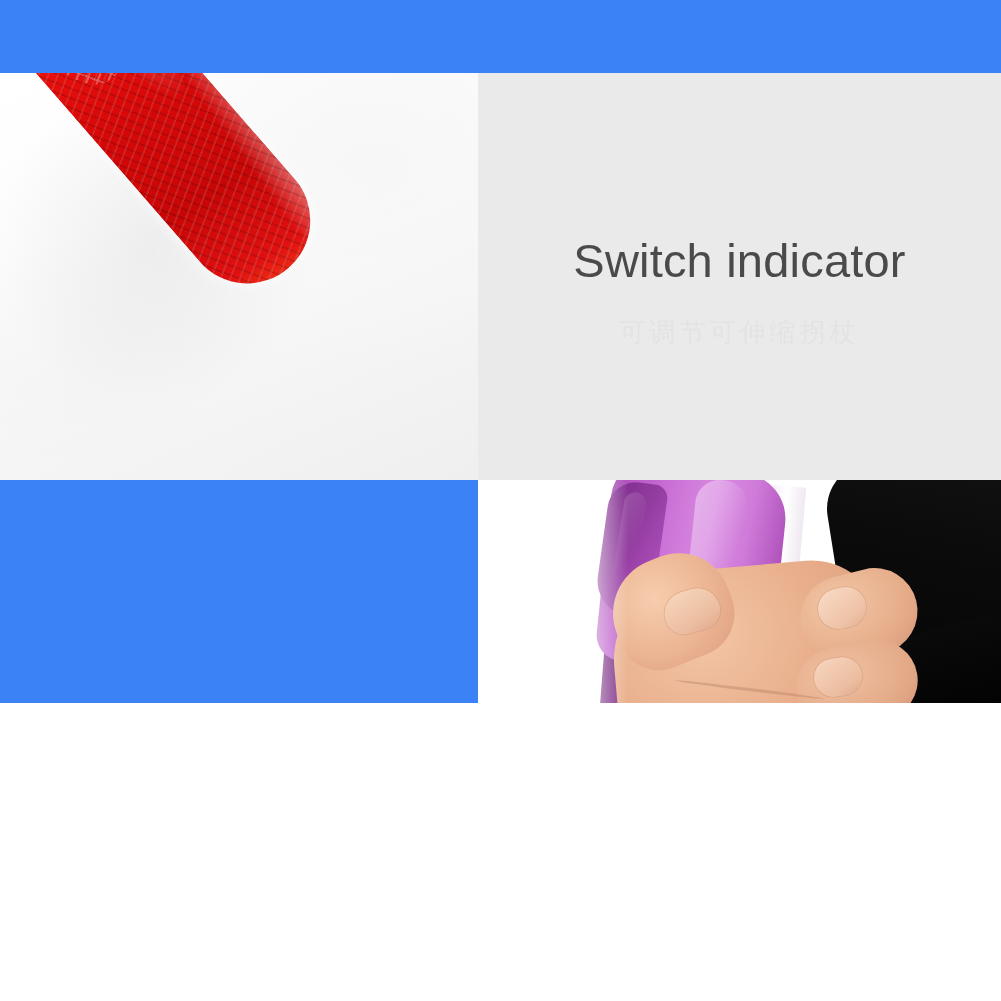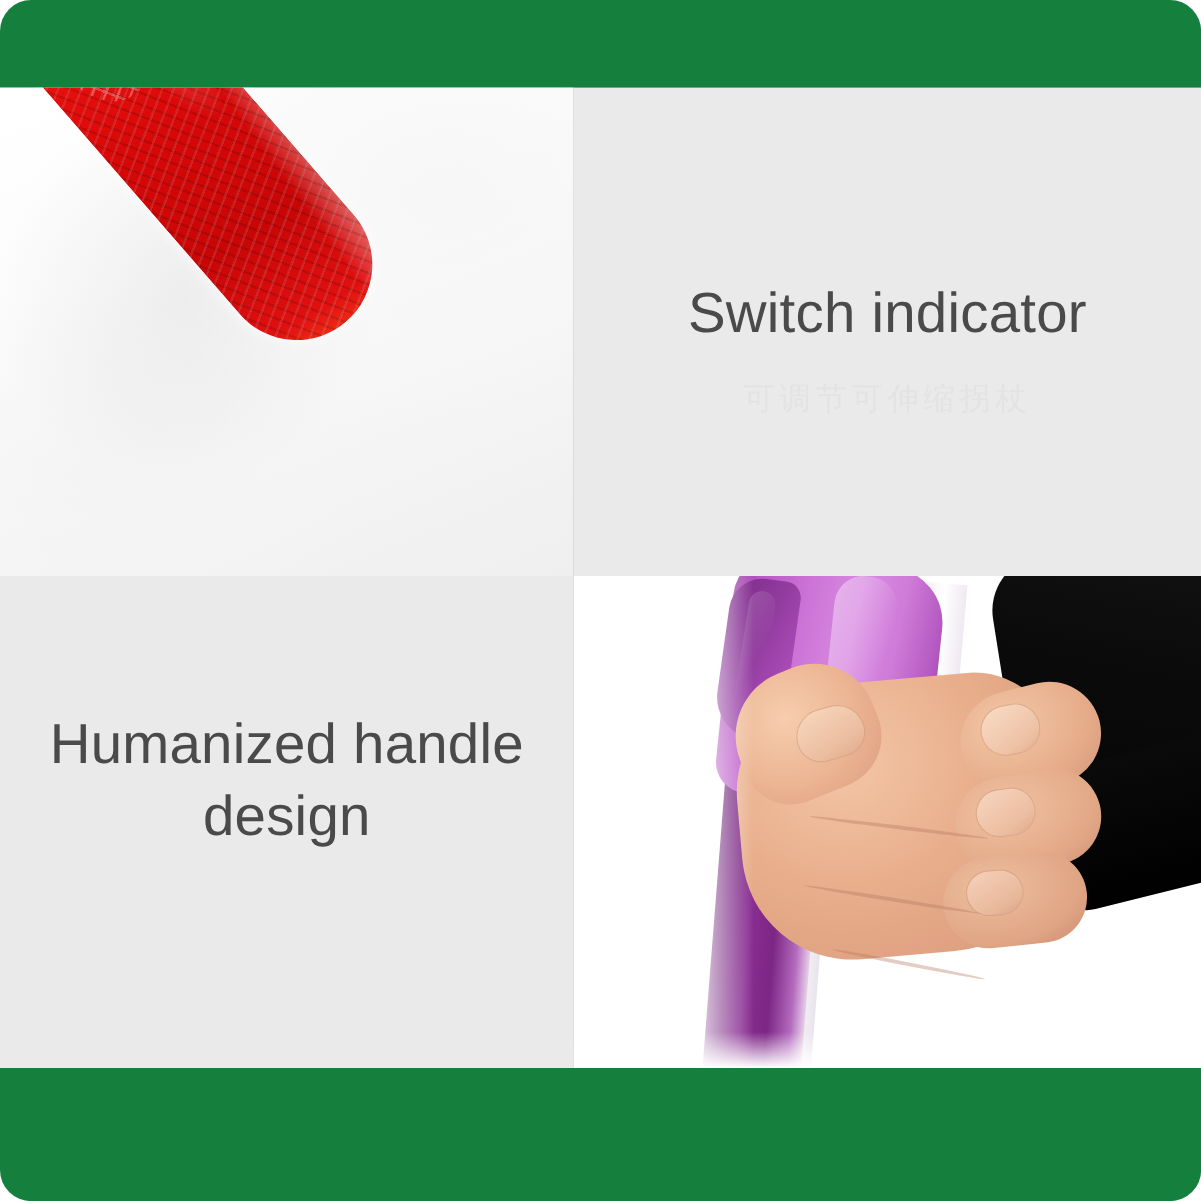--- a/index.html
+++ b/index.html
@@ -3,25 +3,24 @@
 <meta charset="utf-8">
 <style>
   html, body {
     margin: 0;
     padding: 0;
     background: #ffffff;
   }
   #stage {
     position: relative;
     width: 1001px;
-    height: 1001px;
-    background: #15803d;
+    height: 703px;
+    background: #3b82f6;
     overflow: hidden;
     font-family: "Liberation Sans", sans-serif;
-    border-radius: 26px;
   }
 
   
   .panel { position: absolute; overflow: hidden; }
 
   
   #panel-reflector {
     left: 0; top: 73px; width: 478px; height: 407px;
     background: #fdfdfd;
   }
@@ -284,24 +283,20 @@
       <div class="reflector-tail-dots"></div>
       <div class="reflector-gloss"></div>
     </div>
   </div>
 
   <div class="panel" id="panel-switch">
     <div class="caption" id="caption-switch">Switch indicator</div>
     <div class="watermark">可调节可伸缩拐杖</div>
   </div>
 
-  <div class="panel" id="panel-handle-text">
-    <div class="caption" id="caption-handle">Humanized handle
-design</div>
-  </div>
 
   <div class="panel" id="panel-hand">
     <div class="hand-bg"></div>
 
     <div class="cane-shaft-white"></div>
     <div class="cane-shaft-purple"></div>
 
     <div class="sleeve"></div>
     <div class="sleeve-lower"></div>
 

